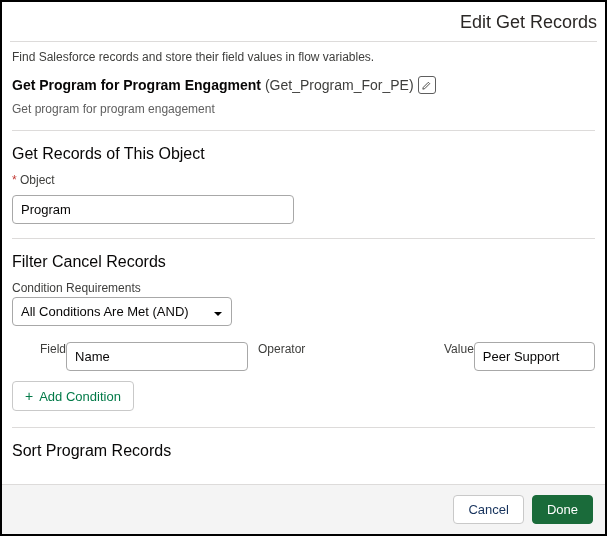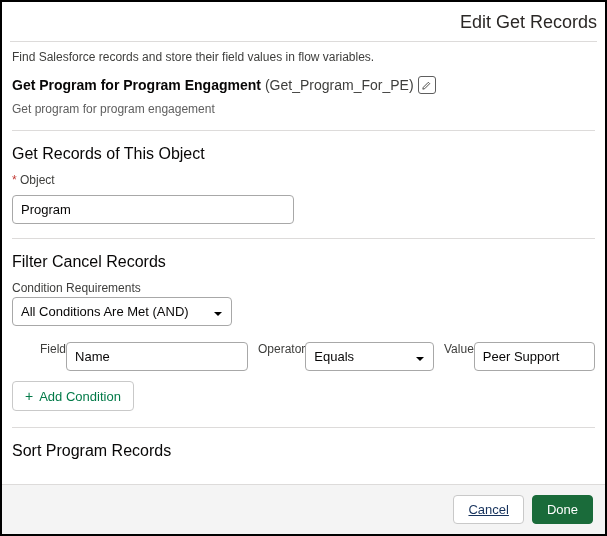--- a/index.html
+++ b/index.html
@@ -118,21 +118,21 @@
     border-top:1px solid #dddbda;
     display:flex; justify-content:flex-end; align-items:center;
     gap:8px; padding:0 12px;
   }
   .btn {
     border-radius:4px;
     padding:6px 14px;
     font-size:13px;
     cursor:pointer;
   }
-  .btn-cancel { background:#fff; border:1px solid #c9c9c9; color:#16325c;text-decoration:underline;}
+  .btn-cancel { background:#fff; border:1px solid #c9c9c9; color:#16325c;}
   .btn-done { background:#1a6b3a; border:1px solid #1a6b3a; color:#fff;}
   .caret { width:10px; height:10px; }
   .caret svg { width:10px;height:10px; }
   ::-webkit-scrollbar { width:6px;}
   ::-webkit-scrollbar-thumb { background:#c3c3c3; border-radius:3px;}
 </style>
 </head>
 <body>
 
 <div class="header">Edit Get Records</div>
@@ -175,26 +175,20 @@
 
   <div class="filter-row">
     <div class="col col-field">
       <div class="field-label">Field</div>
       <div class="select">
         <span>Name</span>
       </div>
     </div>
     <div class="col col-op">
       <div class="field-label">Operator</div>
-      <div class="select">
-        <span>Equals</span>
-        <span class="caret"><svg viewBox="0 0 10 10">
-              <path class="chev" d="M1 3l4 4 4-4z"></path>
-            </svg></span>
-      </div>
     </div>
     <div class="col col-val">
       <div class="field-label">Value</div>
       <input class="input" value="Peer Support" style="">
     </div>
   </div>
 
   <button class="add-btn">
     <span class="plus">+</span>
     <span>Add Condition</span>

